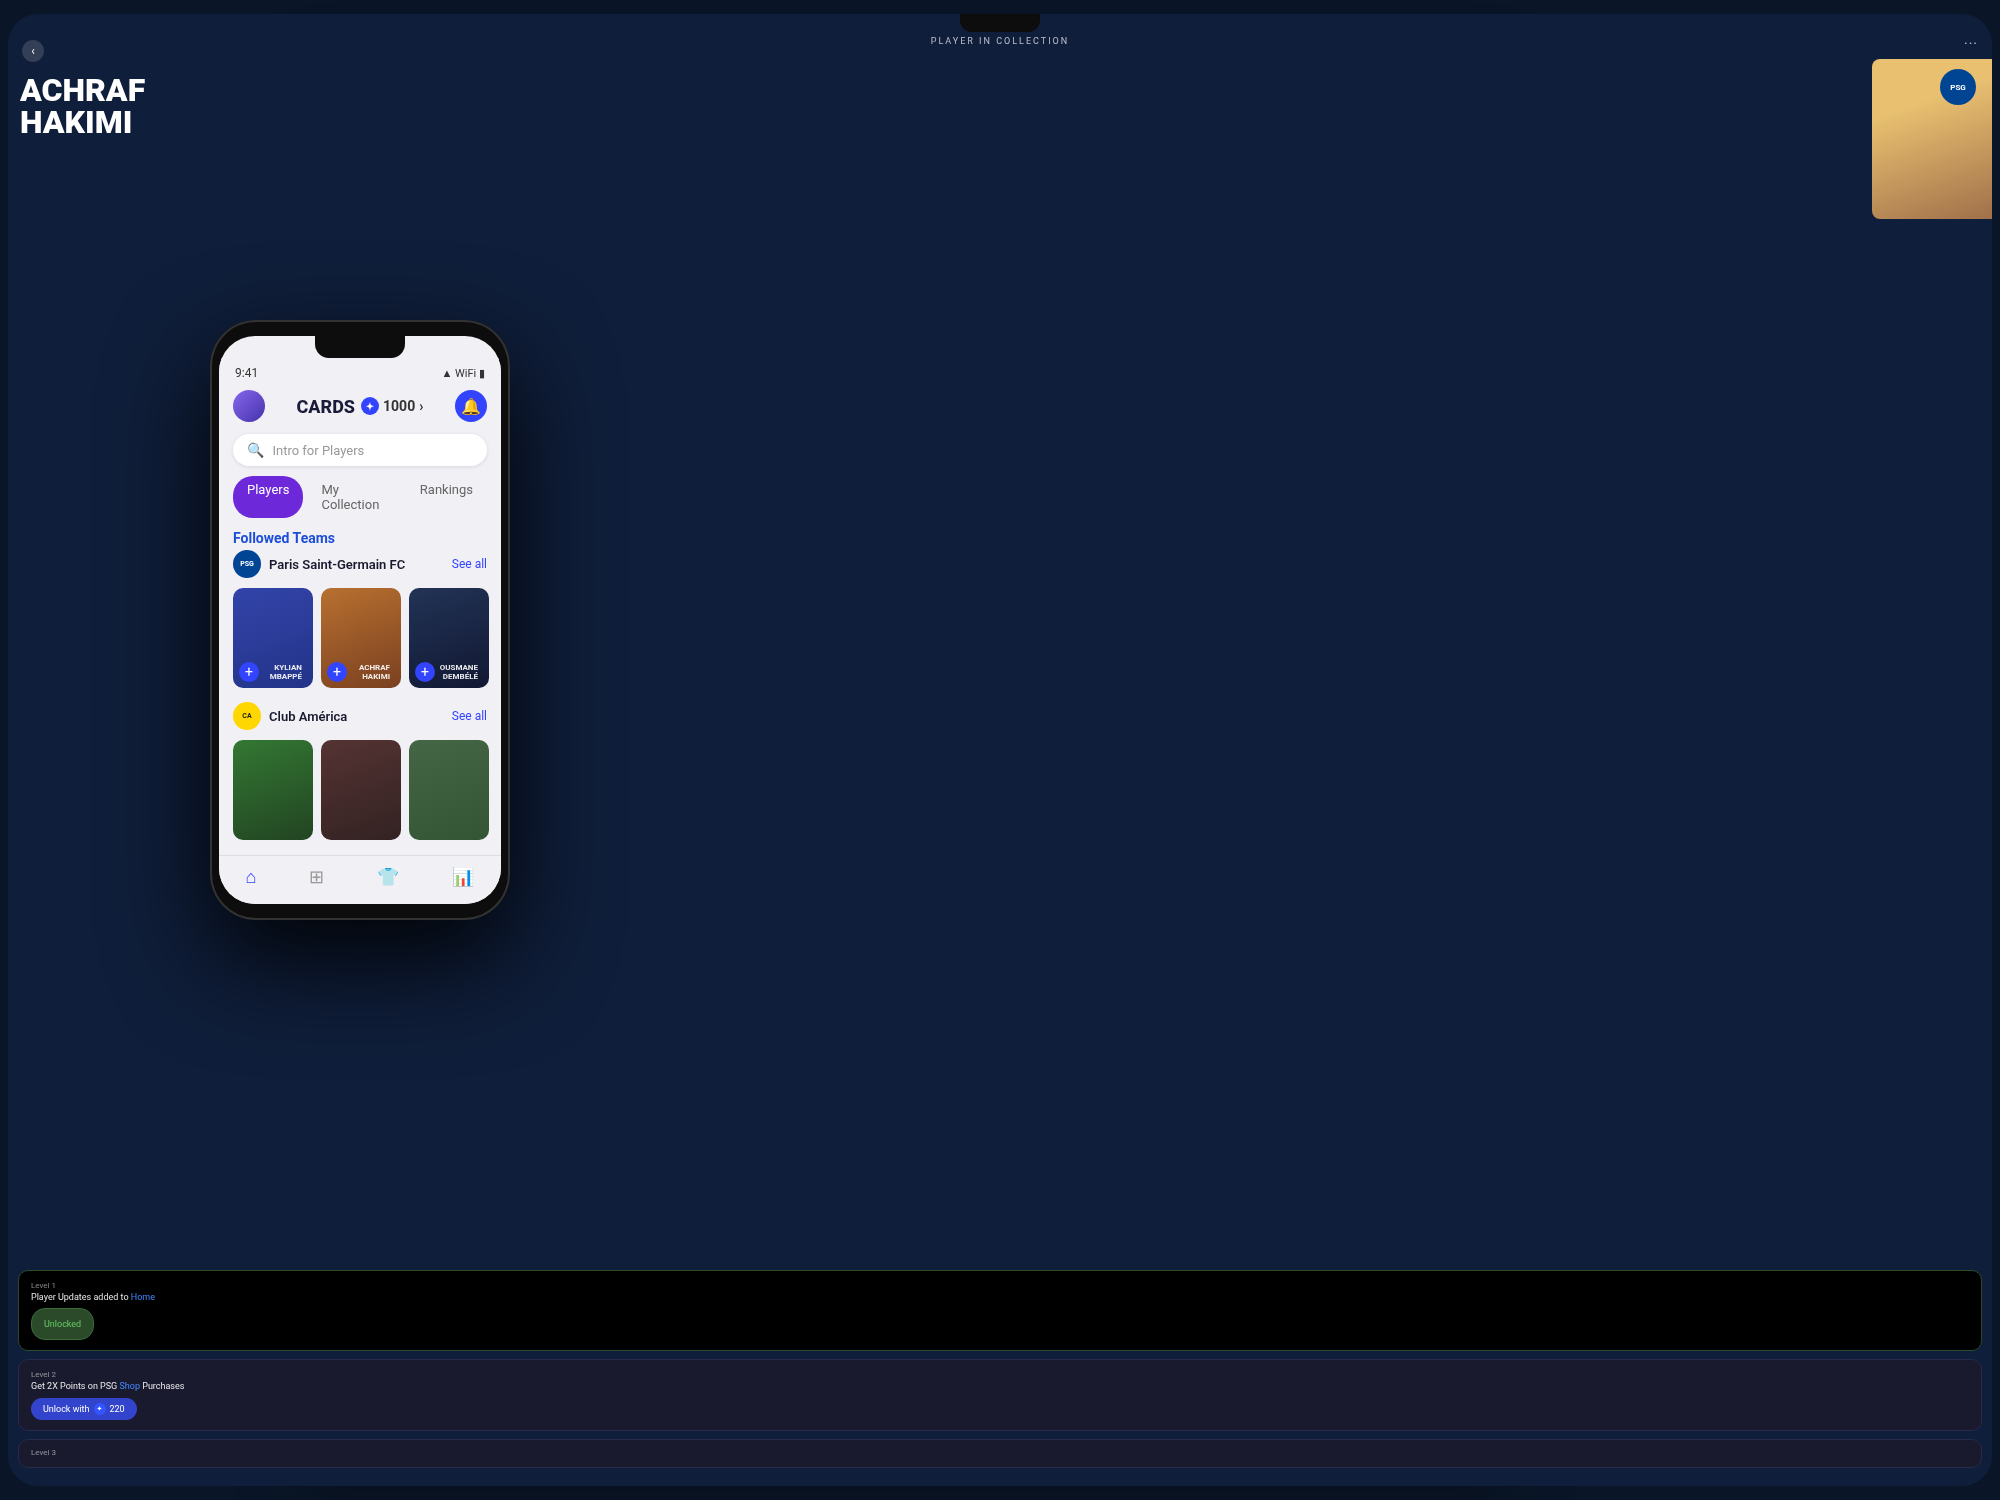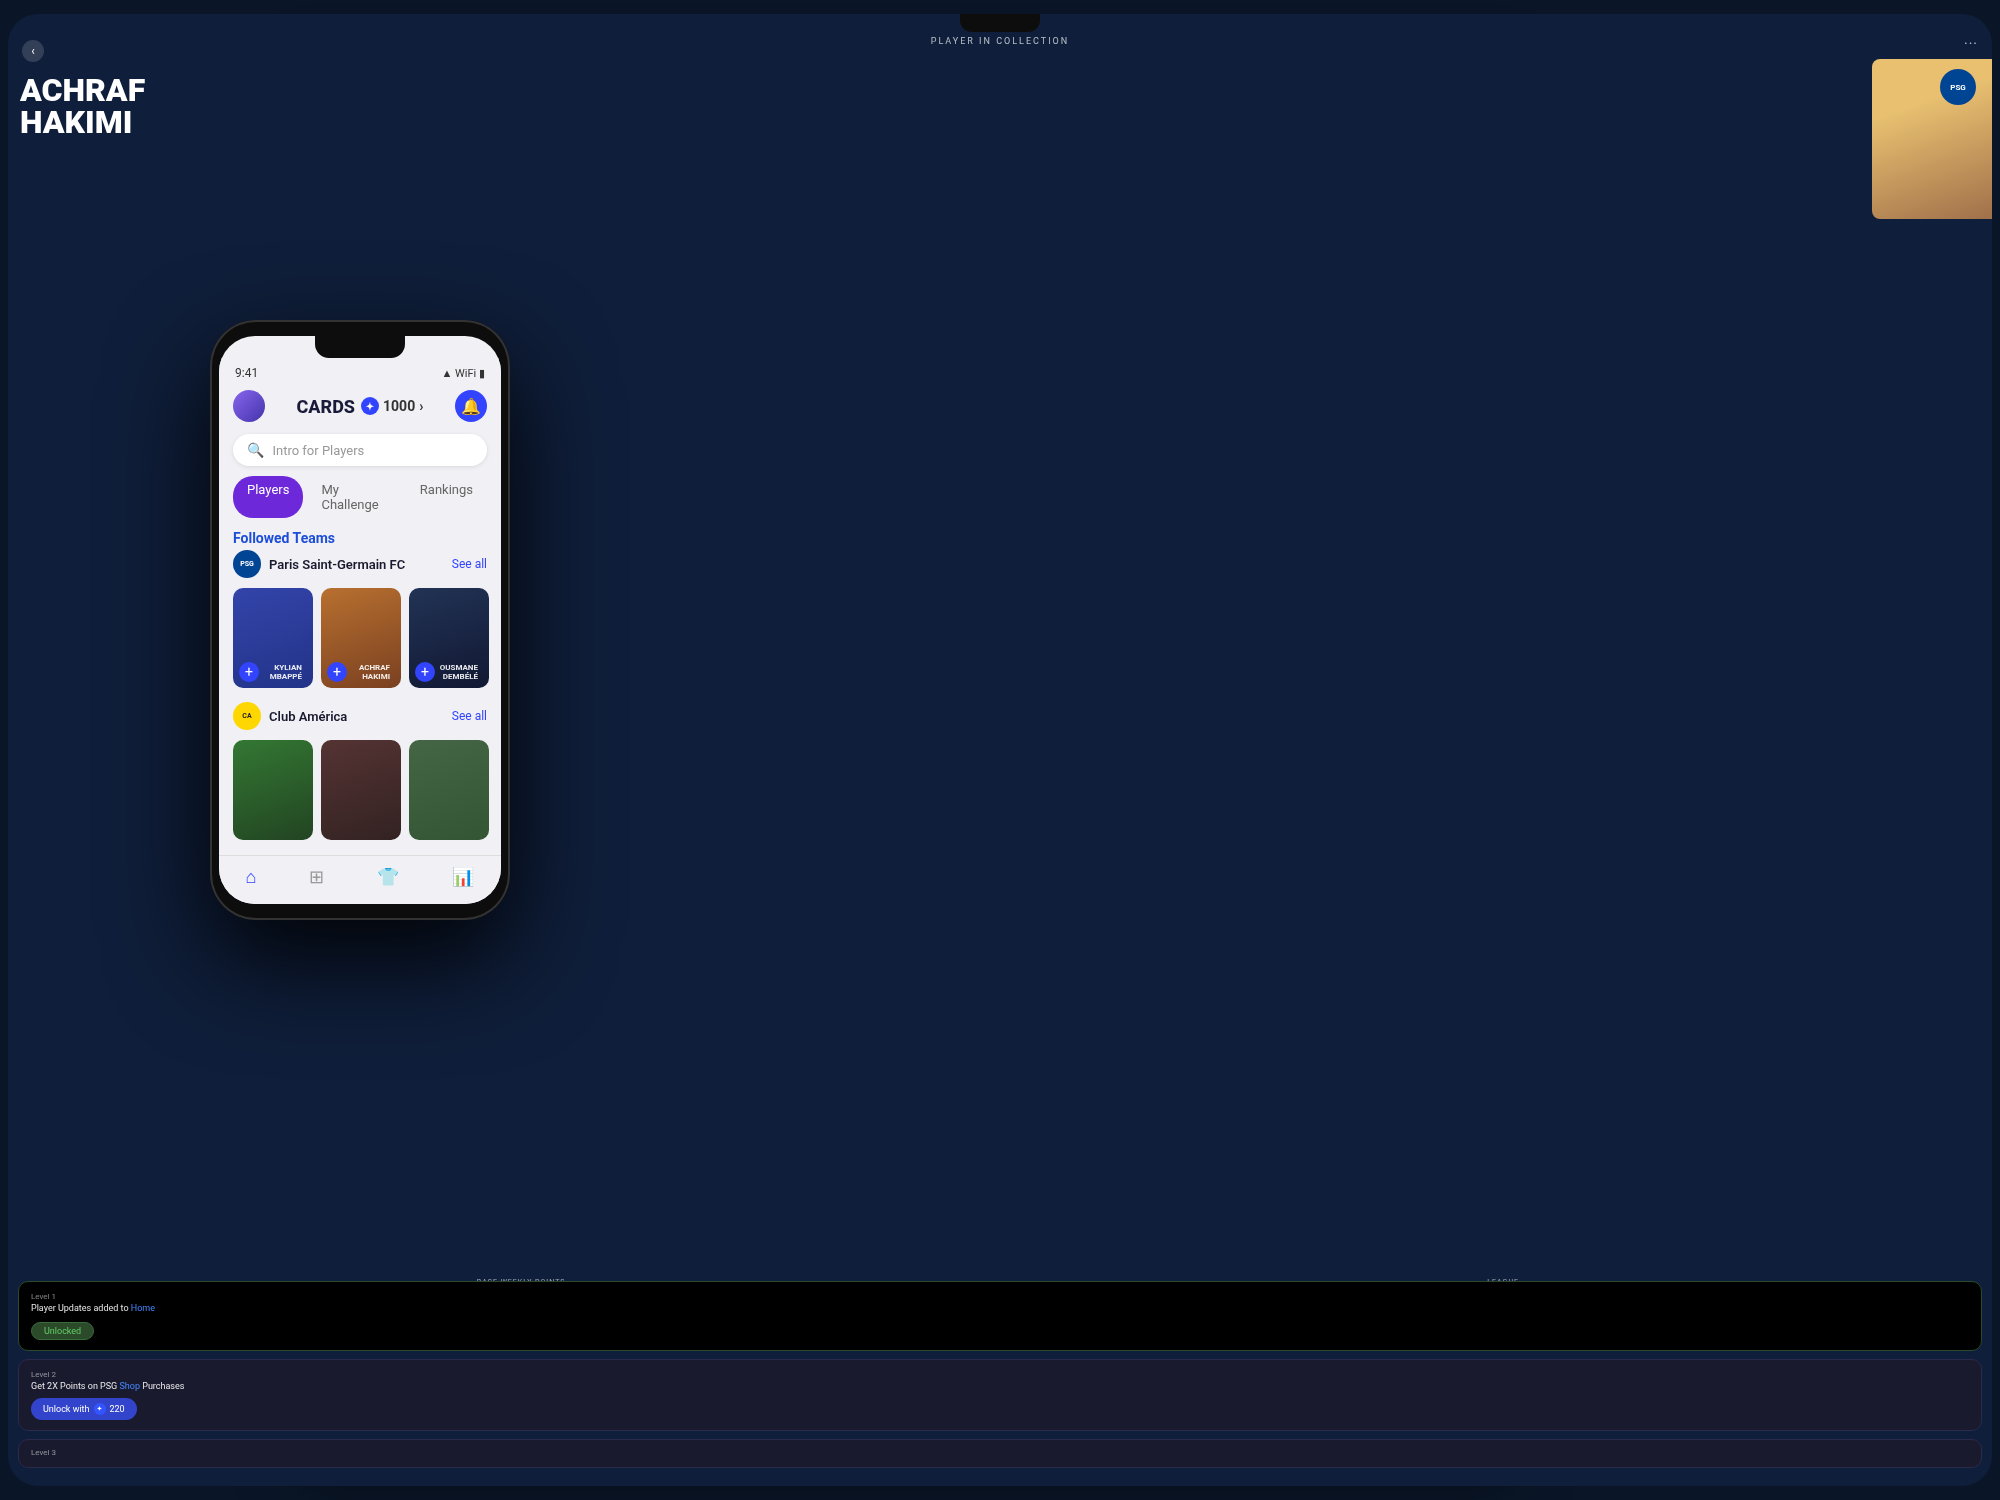--- a/index.html
+++ b/index.html
@@ -677,21 +677,21 @@
     }
 
     .pb-shop-link {
       color: #4488ff;
     }
 
     .pb-unlocked-badge {
       background: #2a4a2a;
       border: 1px solid #3a6a3a;
       border-radius: 14px;
-      padding: 3px 12px;
+      padding: 10px 12px;
       font-size: 9px;
       color: #66cc66;
       display: inline-block;
     }
 
     .pb-unlock-btn {
       background: #3344cc;
       border-radius: 14px;
       padding: 5px 12px;
       font-size: 9px;
@@ -1482,21 +1482,21 @@
       <div class="pf-notif-btn">🔔</div>
     </div>
 
     <div class="pf-search-bar">
       <span class="pf-search-icon">🔍</span>
       <span class="pf-search-text">Intro for Players</span>
     </div>
 
     <div class="pf-tabs">
       <div class="pf-tab active">Players</div>
-      <div class="pf-tab">My Challenge</div>
+      <div class="pf-tab">My Collection</div>
       <div class="pf-tab">Rankings</div>
     </div>
 
 
     <div class="pf-section-header">
       <span class="pf-section-title">Followed Teams</span>
     </div>
 
     <div class="pf-section-header" style="padding-top:0;">
       <div style="display:flex;align-items:center;">

